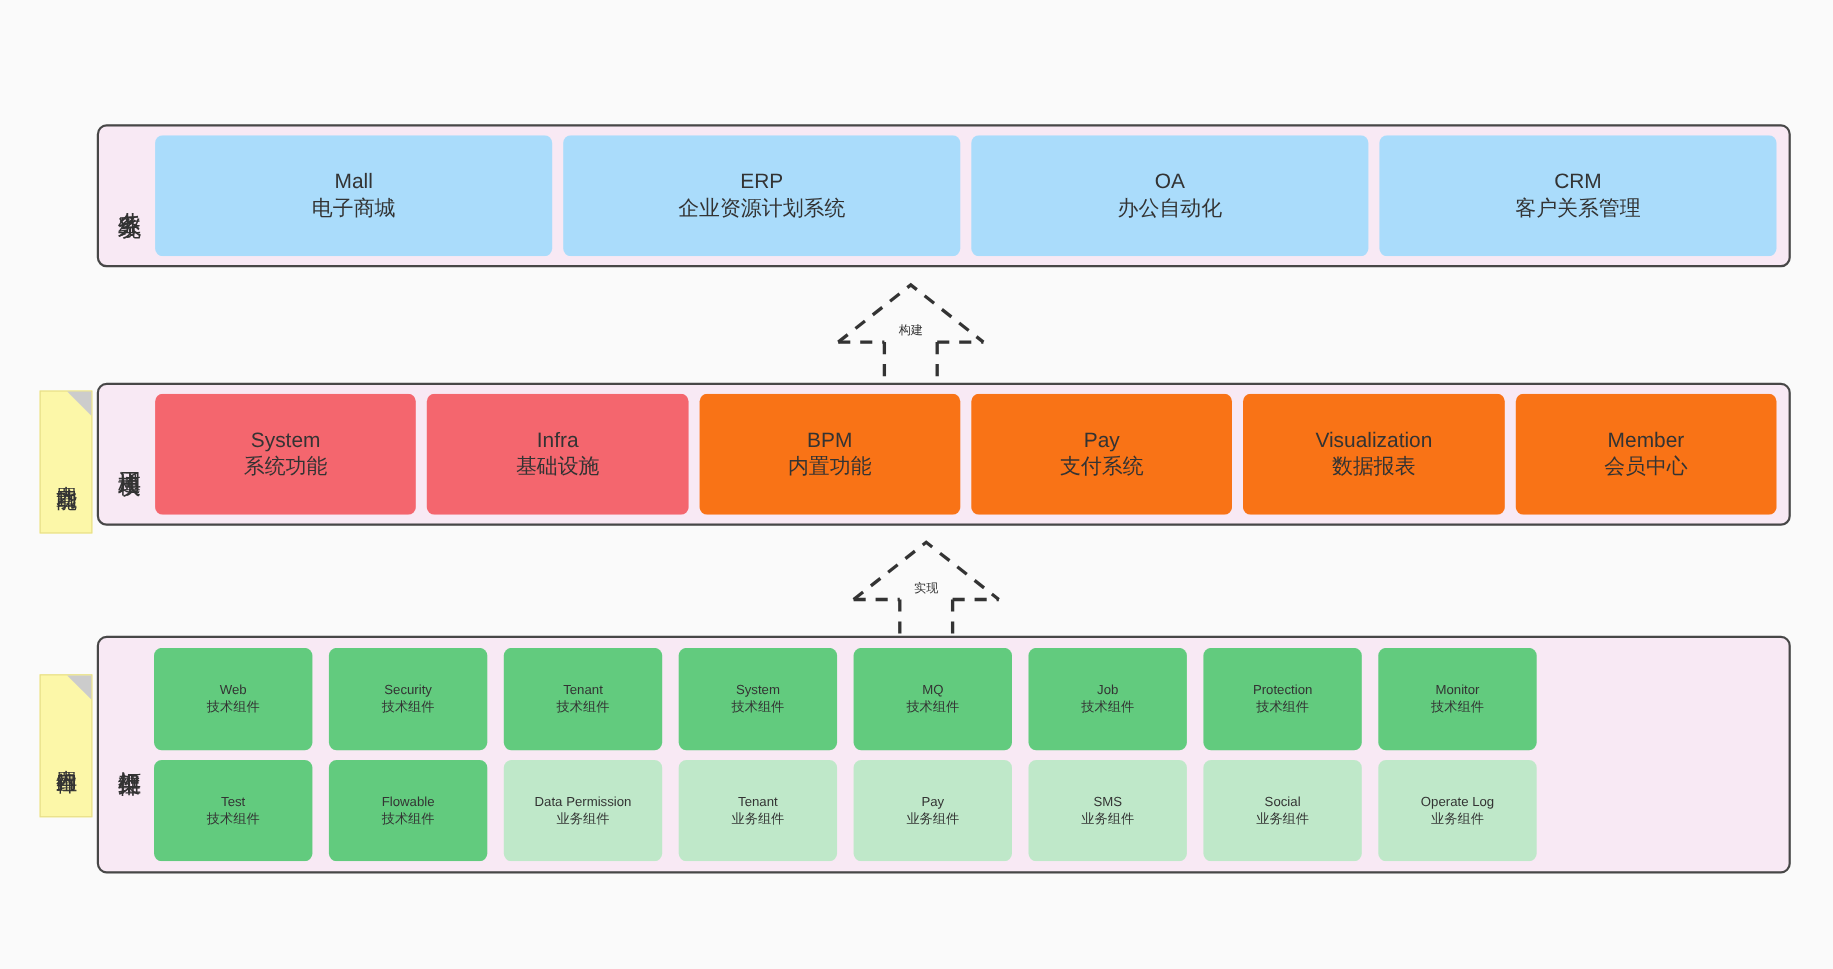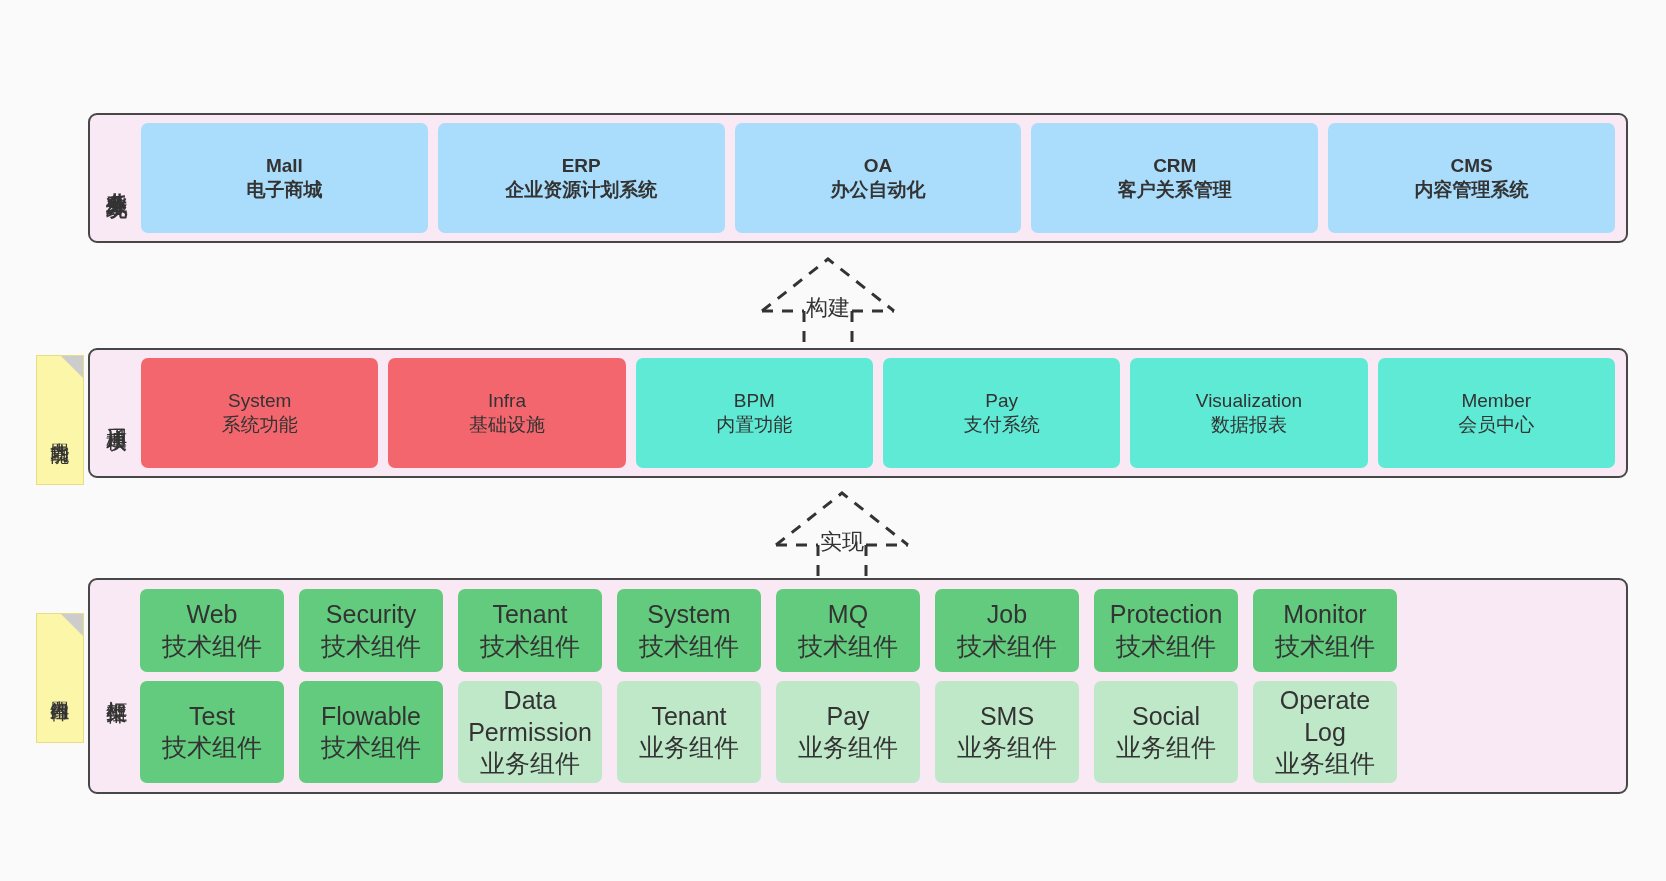--- a/index.html
+++ b/index.html
@@ -73,21 +73,20 @@
   }
   .card .name { display: block; }
   .card .sub  { display: block; }
 
   
   #layer-business {
     left: 88px;
     top: 113px;
     width: 1540px;
     height: 130px;
-    font-weight: bold;
   }
   #layer-business .cards { gap: 10px; padding: 0 1px; }
   #layer-business .card {
     flex: 1 1 0;
     background: #aadcfb;
     min-width: 0;
   }
 
   
   #layer-modules {
@@ -95,42 +94,42 @@
     top: 348px;
     width: 1540px;
     height: 130px;
   }
   #layer-modules .cards { gap: 10px; padding: 0 1px; }
   #layer-modules .card {
     flex: 1 1 0;
     min-width: 0;
   }
   #layer-modules .card.strong { background: #f4666e; }
-  #layer-modules .card.light  { background: #5eead4; }
+  #layer-modules .card.light  { background: #f97316; }
 
   
   #layer-framework {
     left: 88px;
     top: 578px;
     width: 1540px;
     height: 216px;
     padding: 9px 10px;
   }
   #layer-framework .grid {
     flex: 1 1 auto;
     display: grid;
     grid-template-columns: repeat(8, 144px);
     grid-auto-rows: 1fr;
     column-gap: 15px;
     row-gap: 9px;
     overflow: hidden;
   }
   #layer-framework .card {
     min-width: 0;
-    font-size: 25px;
+    font-size: 12px;
   }
   #layer-framework .card.tech { background: #62cb7e; }
   #layer-framework .card.biz  { background: #bfe8c9; }
 
   
   .note {
     position: absolute;
     box-sizing: border-box;
     width: 48px;
     background: #fcf7a8;
@@ -166,21 +165,21 @@
     width: 160px;
     height: 100px;
   }
   .arrow svg { display: block; overflow: visible; }
   .arrow-label {
     position: absolute;
     left: 0;
     right: 0;
     top: 40px;
     text-align: center;
-    font-size: 22px;
+    font-size: 11px;
     color: #333333;
     background: transparent;
   }
   #arrow-build  { left: 748px; top: 253px; }
   #arrow-impl   { left: 762px; top: 487px; }
 </style>
 </head>
 <body>
 
 <div class="canvas">
@@ -202,24 +201,20 @@
       <div class="card">
         <span class="name">OA</span>
         <span class="sub">办公自动化</span>
       </div>
 
       <div class="card">
         <span class="name">CRM</span>
         <span class="sub">客户关系管理</span>
       </div>
 
-      <div class="card">
-        <span class="name">CMS</span>
-        <span class="sub">内容管理系统</span>
-      </div>
 
 
     </div>
   </div>
 
   <div class="arrow" id="arrow-build">
     <svg width="160" height="100" viewBox="0 0 160 100">
       <polyline points="14,58 80,6 146,58" fill="none" stroke="#333333" stroke-width="3" stroke-dasharray="11,9" stroke-linecap="butt"></polyline>
       <polyline points="14,58 56,58" fill="none" stroke="#333333" stroke-width="3" stroke-dasharray="11,9"></polyline>
       <polyline points="104,58 146,58" fill="none" stroke="#333333" stroke-width="3" stroke-dasharray="11,9"></polyline>

